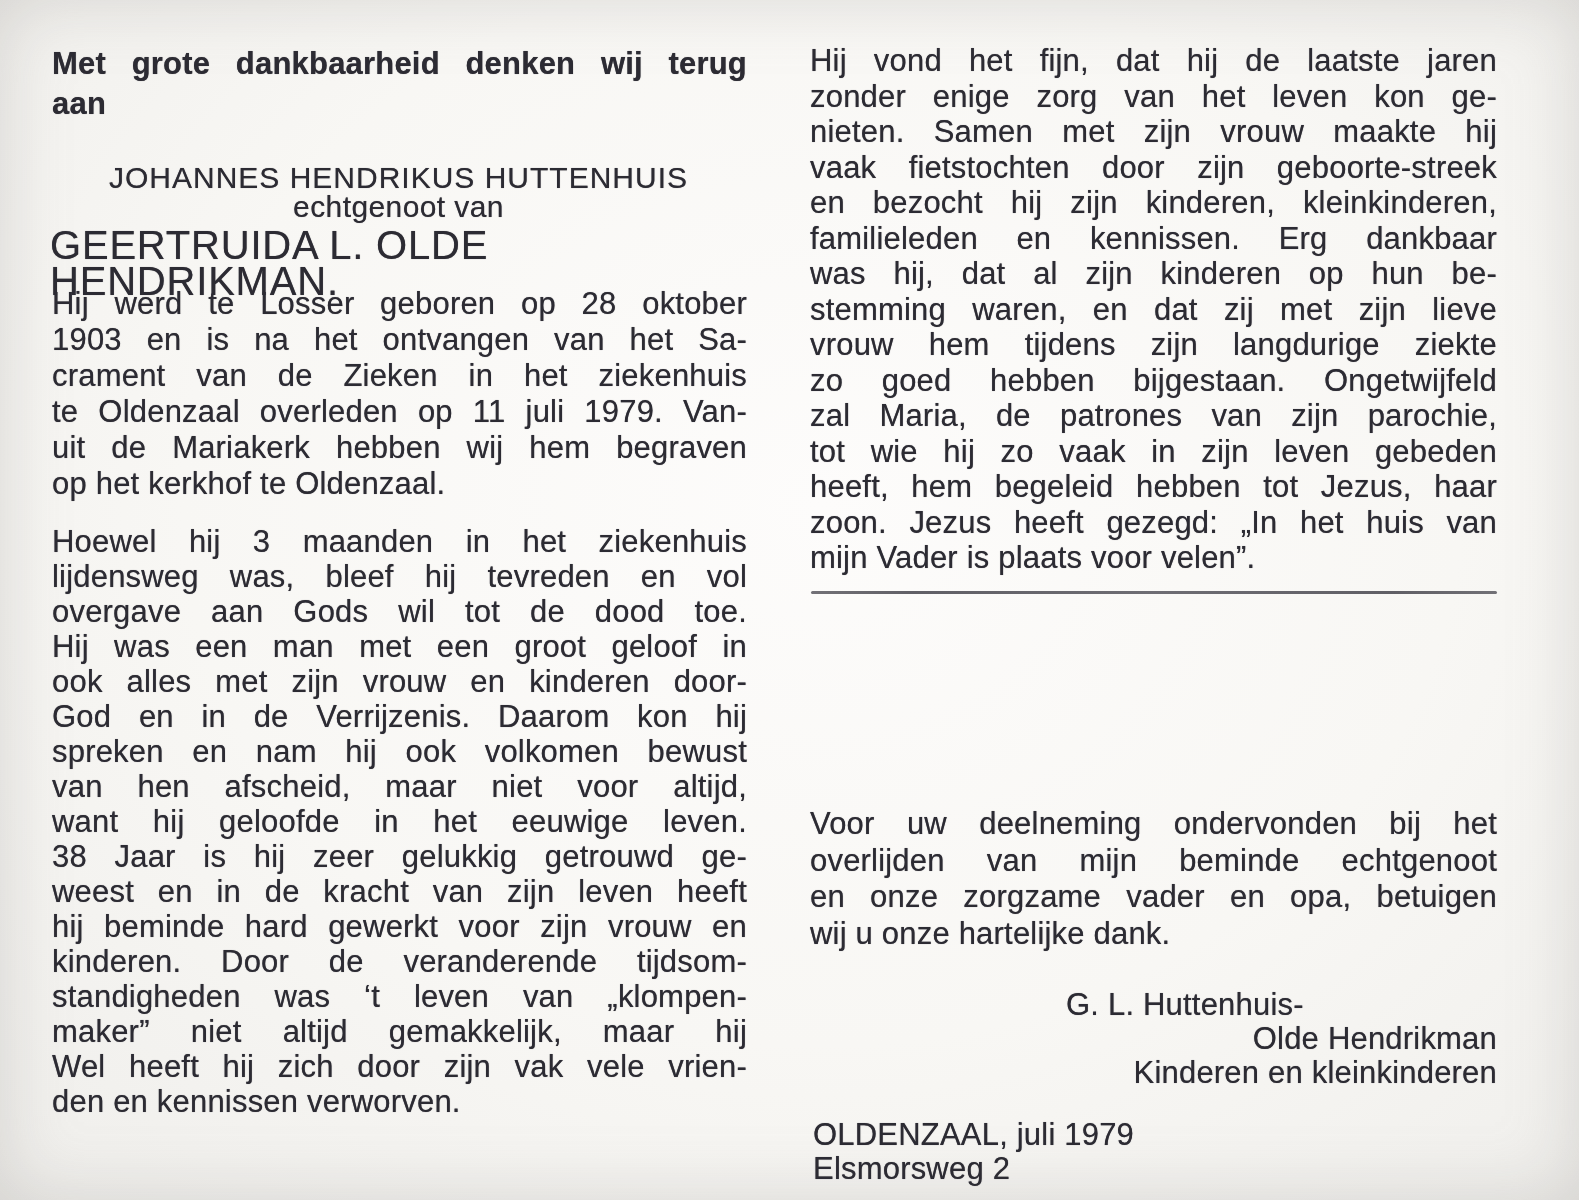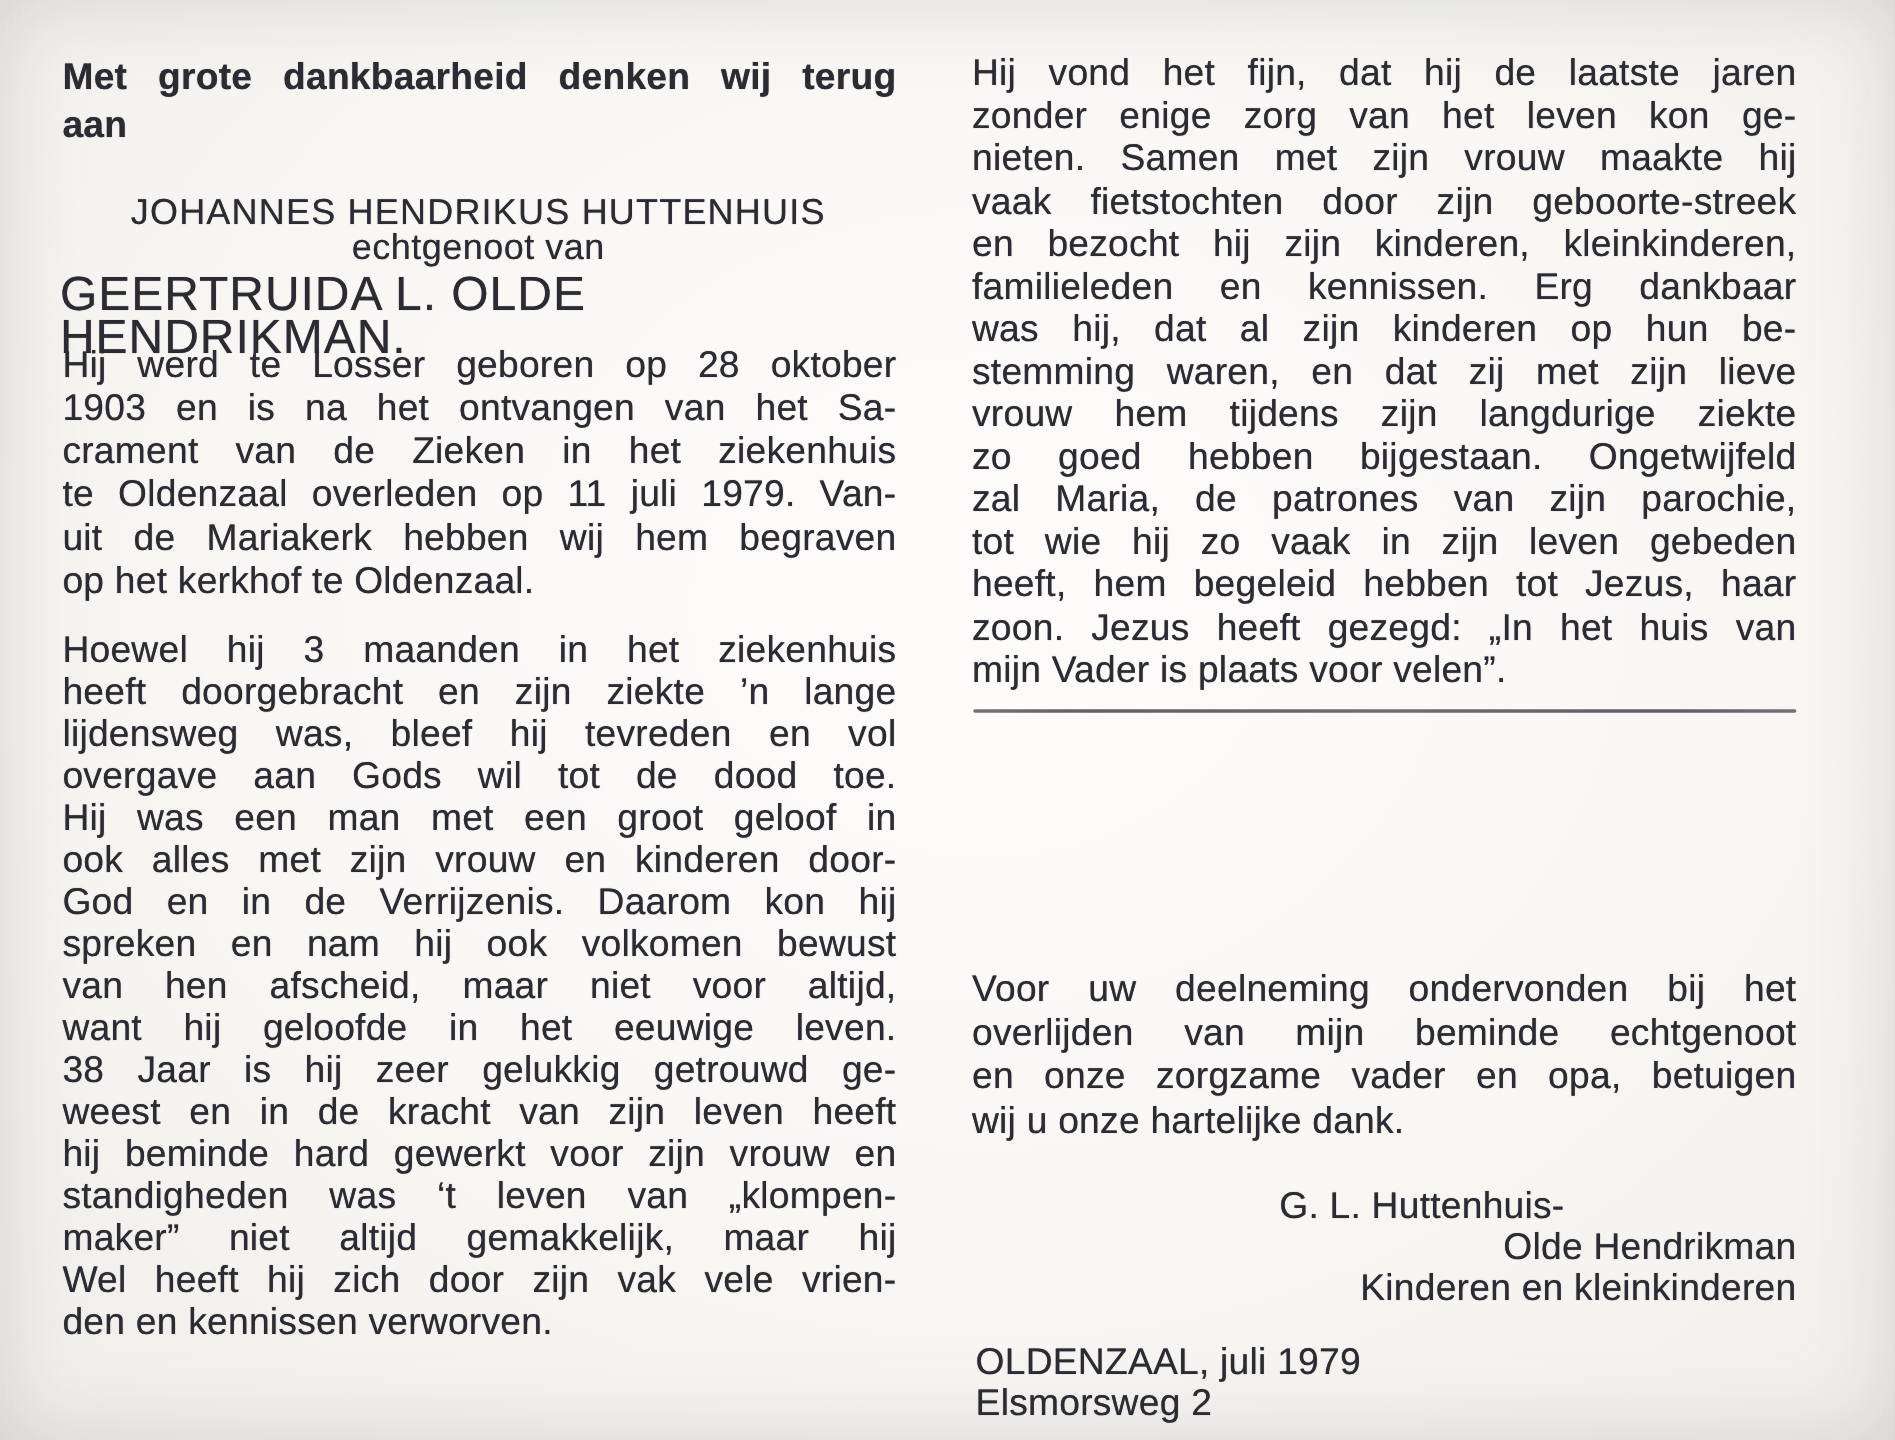--- a/index.html
+++ b/index.html
@@ -74,32 +74,32 @@
     <div class="line">Hij werd te Losser geboren op 28 oktober</div>
     <div class="line">1903 en is na het ontvangen van het Sa-</div>
     <div class="line">crament van de Zieken in het ziekenhuis</div>
     <div class="line">te Oldenzaal overleden op 11 juli 1979. Van-</div>
     <div class="line">uit de Mariakerk hebben wij hem begraven</div>
     <div class="line last">op het kerkhof te Oldenzaal.</div>
   </div>
 
   <div class="blk lpara2 just">
     <div class="line">Hoewel hij 3 maanden in het ziekenhuis</div>
-    <div class="line">heeft doorgebracht en zijn ziekte ’n lange</div>
     <div class="line">lijdensweg was, bleef hij tevreden en vol</div>
     <div class="line">overgave aan Gods wil tot de dood toe.</div>
     <div class="line">Hij was een man met een groot geloof in</div>
     <div class="line">ook alles met zijn vrouw en kinderen door-</div>
     <div class="line">God en in de Verrijzenis. Daarom kon hij</div>
     <div class="line">spreken en nam hij ook volkomen bewust</div>
     <div class="line">van hen afscheid, maar niet voor altijd,</div>
     <div class="line">want hij geloofde in het eeuwige leven.</div>
     <div class="line">38 Jaar is hij zeer gelukkig getrouwd ge-</div>
     <div class="line">weest en in de kracht van zijn leven heeft</div>
     <div class="line">hij beminde hard gewerkt voor zijn vrouw en</div>
+    <div class="line">kinderen. Door de veranderende tijdsom-</div>
     <div class="line">standigheden was ‘t leven van „klompen-</div>
     <div class="line">maker” niet altijd gemakkelijk, maar hij</div>
     <div class="line">Wel heeft hij zich door zijn vak vele vrien-</div>
     <div class="line last">den en kennissen verworven.</div>
   </div>
 
   <div class="blk rpara1 just">
     <div class="line">Hij vond het fijn, dat hij de laatste jaren</div>
     <div class="line">zonder enige zorg van het leven kon ge-</div>
     <div class="line">nieten. Samen met zijn vrouw maakte hij</div>

